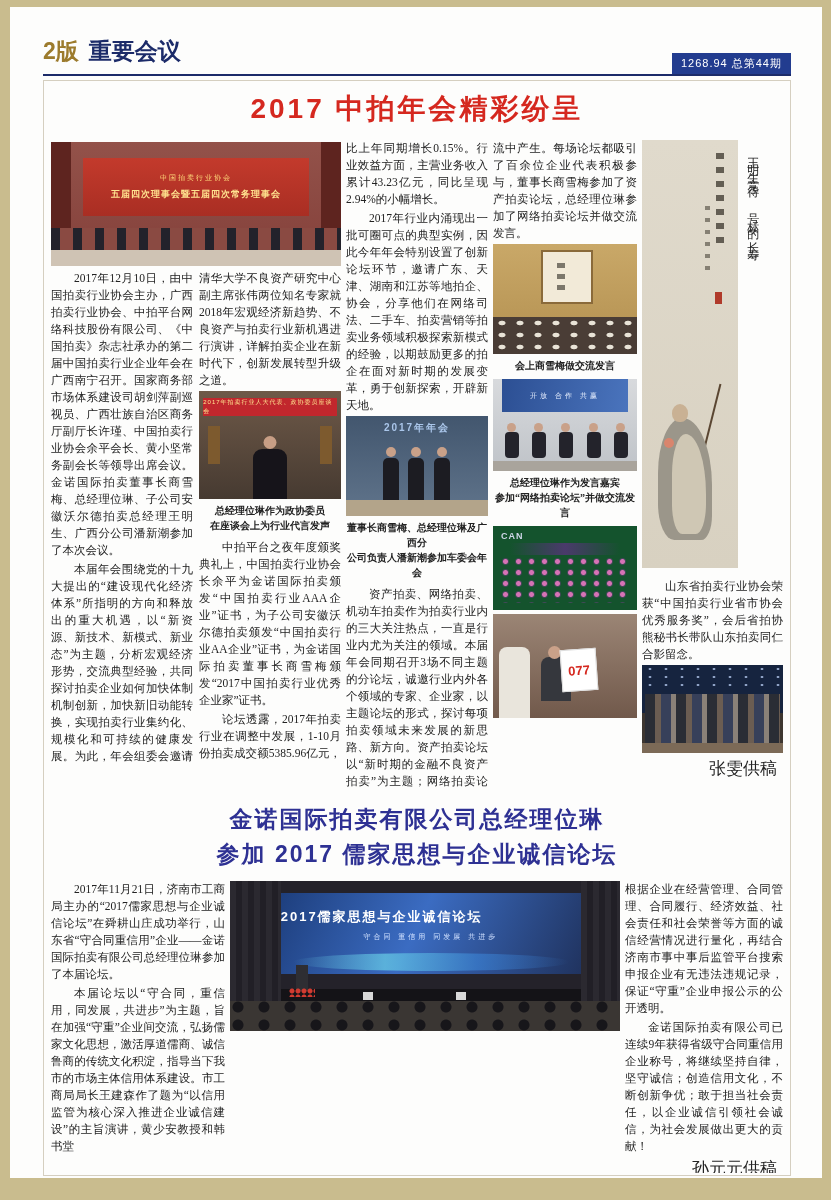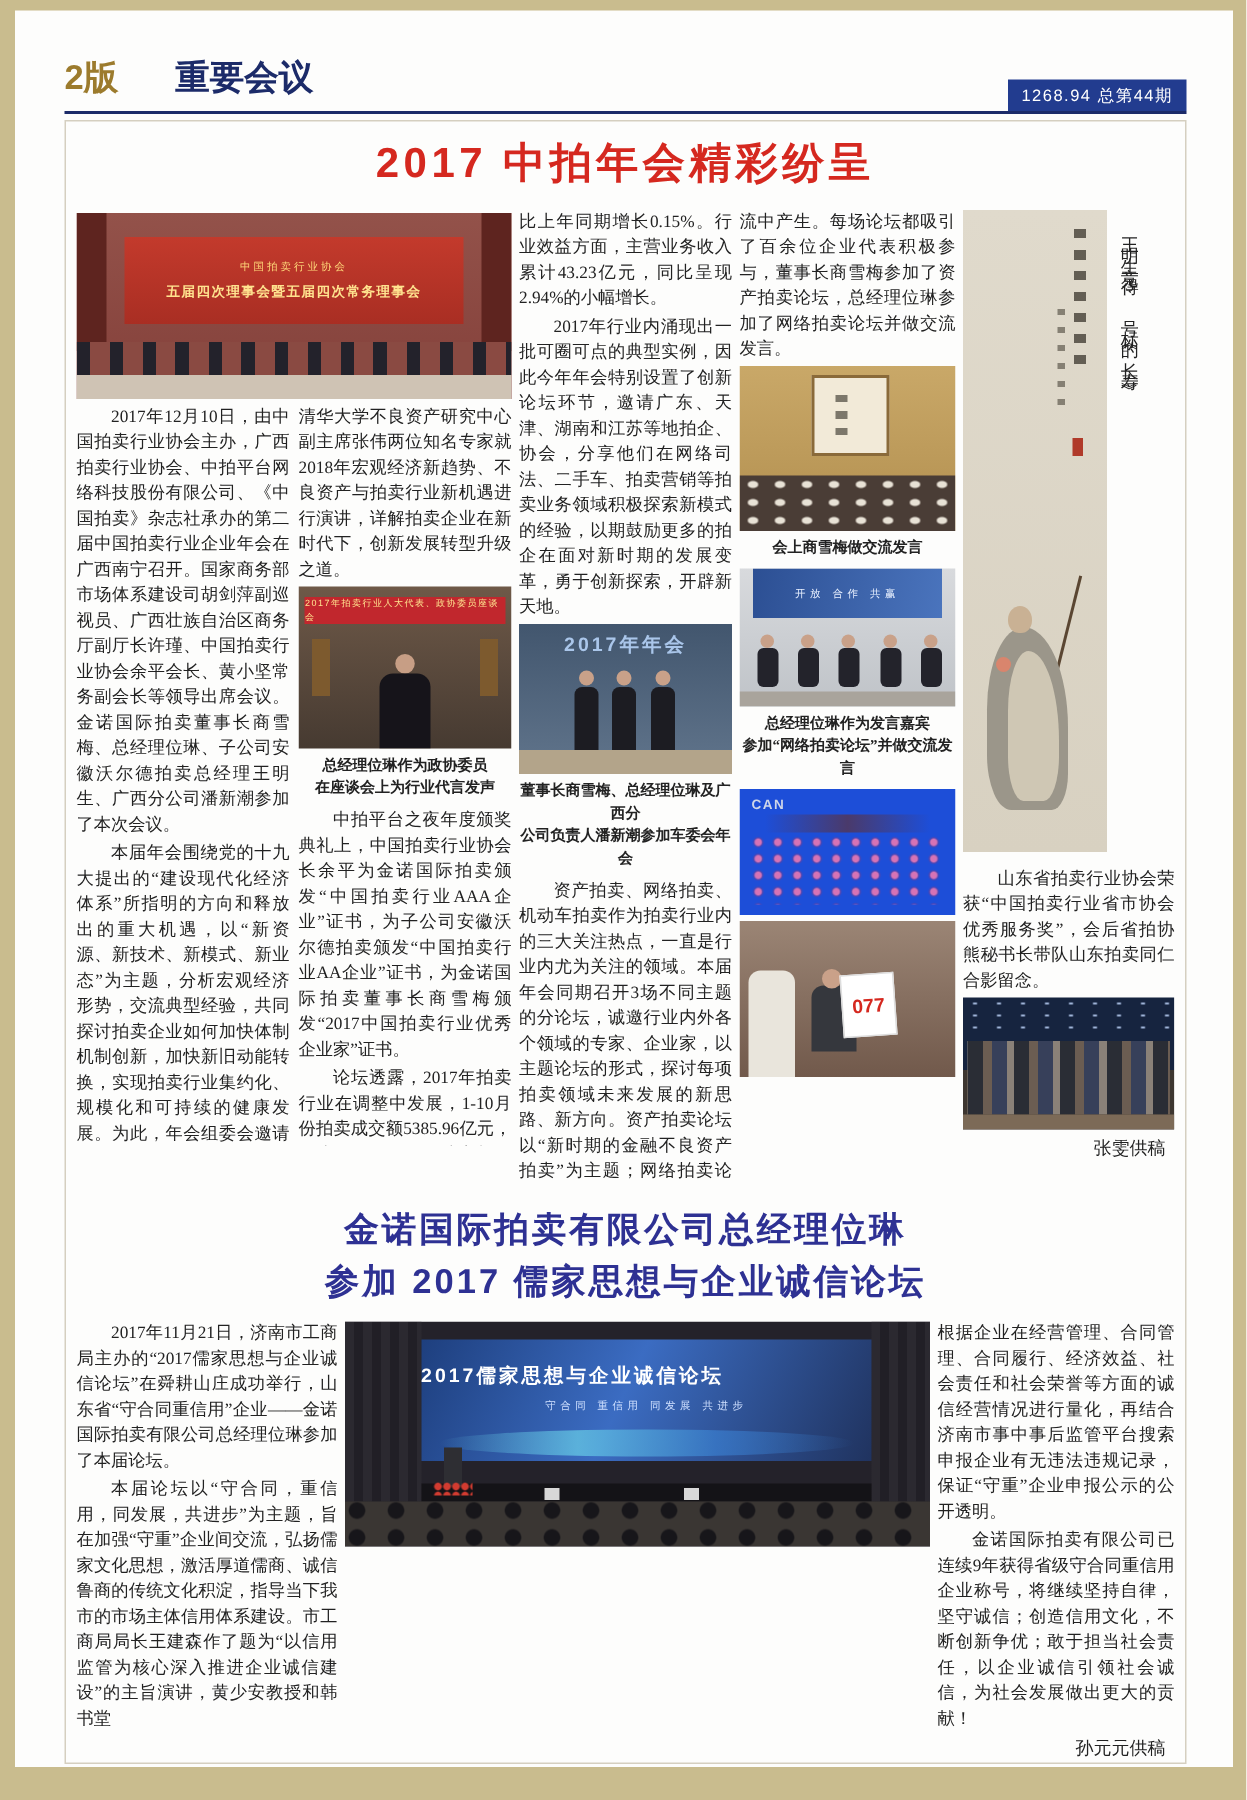--- a/index.html
+++ b/index.html
@@ -4,41 +4,41 @@
 <style>
   html,body{margin:0;padding:0;}
   body{width:831px;height:1200px;background:#ffffff;position:relative;
        font-family:"Liberation Serif","DejaVu Serif",serif;color:#222;overflow:hidden;}
   .page{position:absolute;inset:0;background:#fdfdfc;}
   .frame{position:absolute;inset:0;border-style:solid;border-color:#c9bc8e;
          border-width:7px 9px 22px 10px;pointer-events:none;z-index:50;}
   
   .header{position:absolute;top:36px;left:43px;height:34px;}
   .edition{font-family:"Liberation Sans",sans-serif;font-size:23px;font-weight:bold;color:#9c7b2d;}
-  .section{font-family:"Liberation Sans",sans-serif;font-size:23px;font-weight:bold;color:#1c2b69;margin-left:34px;}
+  .section{font-family:"Liberation Sans",sans-serif;font-size:23px;font-weight:bold;color:#1c2b69;margin-left:6px;}
   .header-rule{position:absolute;top:74px;left:43px;width:748px;height:2px;background:#1c2b69;}
   .issue-badge{position:absolute;top:53px;right:40px;background:#223c8f;color:#fff;
                font-family:"Liberation Sans",sans-serif;font-size:11px;padding:3px 9px;letter-spacing:1px;}
   
   .content{position:absolute;top:80px;left:43px;width:748px;height:1096px;border:1px solid #d5cfc0;
            box-sizing:border-box;padding:1px 7px;overflow:hidden;}
   .a1-head{font-family:"Liberation Sans",sans-serif;font-size:28px;font-weight:bold;color:#d5281f;
            text-align:center;letter-spacing:3px;margin:8px 0 12px;}
   .a1-cols{display:flex;gap:5px;height:648px;overflow:hidden;}
   .col{overflow:hidden;}
   .left290{width:290px;flex:none;}
   .left-sub{display:flex;gap:6px;height:494px;overflow:hidden;}
   .halfcol{width:142px;flex:none;overflow:hidden;}
   .c142{width:142px;flex:none;}
   .c144{width:144px;flex:none;}
   .c5{flex:1;}
   p.body{margin:0 0 2px;text-align:justify;font-size:11.5px;line-height:1.48;}
   .ind{text-indent:2em;}
   .cap{font-size:10px;font-weight:bold;text-align:center;line-height:1.5;margin:3px 0 6px;}
-  .byline{text-align:right;font-size:12px;padding-right:6px;}
+  .byline{text-align:right;font-size:17px;padding-right:6px;}
   
   .ph{position:relative;overflow:hidden;margin:2px 0 4px;}
   .ph-main{height:124px;background:linear-gradient(#93524a,#84403a);}
   .curt{position:absolute;top:0;bottom:26%;width:7%;background:#5e241f;}
   .curt.l{left:0}.curt.r{right:0}
   .ph-main-banner{position:absolute;left:11%;right:11%;top:13%;height:47%;
      background:linear-gradient(#c33a2c,#a92e23);display:flex;flex-direction:column;
      align-items:center;justify-content:center;gap:5px;}
   .bl1{color:#ffd97a;font-size:7px;letter-spacing:2px;font-family:"Liberation Sans",sans-serif;}
   .bl2{color:#ffe38f;font-size:9px;font-weight:bold;letter-spacing:1px;font-family:"Liberation Sans",sans-serif;}
@@ -49,39 +49,39 @@
   .sem-banner{position:absolute;top:6%;left:3%;right:3%;height:17%;background:#c1272d;color:#ffe38f;
      font-size:6px;display:flex;align-items:center;justify-content:center;letter-spacing:1px;
      font-family:"Liberation Sans",sans-serif;}
   .sem-frame{position:absolute;top:32%;width:12px;height:38px;background:#7d5a2e;}
   .sem-frame.l{left:6%}.sem-frame.r{right:6%}
   .sem-head{position:absolute;bottom:50px;left:50%;transform:translateX(-50%);width:13px;height:13px;
      border-radius:50%;background:#c79e85;}
   .sem-fig{position:absolute;bottom:0;left:50%;transform:translateX(-50%);width:34px;height:50px;
      background:#16141a;border-radius:9px 9px 0 0;}
   .ph-three{height:100px;background:linear-gradient(#42566e,#61758c);}
-  .three-label{position:absolute;top:5px;width:100%;text-align:center;color:#aac6ea;font-size:13px;
+  .three-label{position:absolute;top:5px;width:100%;text-align:center;color:#aac6ea;font-size:10px;
      font-weight:bold;letter-spacing:2px;font-family:"Liberation Sans",sans-serif;}
   .fig{position:absolute;bottom:16%;width:16px;height:42px;background:#1c1c22;border-radius:5px 5px 0 0;}
   .fig .hd{position:absolute;top:-11px;left:3px;width:10px;height:10px;border-radius:50%;background:#c9a189;}
   .floor3{position:absolute;bottom:0;height:16%;width:100%;background:#b3a48a;}
   .ph-callig{height:110px;background:linear-gradient(#c9a868,#b28f4f);}
   .scroll{position:absolute;top:5%;left:33%;width:34%;height:46%;background:#f2ead8;border:2px solid #8a6a3a;}
   .scroll-mark{position:absolute;top:8px;left:30%;width:8px;height:60%;
      background:repeating-linear-gradient(0deg,#4a463c 0 5px,transparent 5px 11px);opacity:.7;}
   .audience{position:absolute;bottom:0;height:34%;width:100%;background:#4a3d36;
      background-image:radial-gradient(#e8e2d6 3px,transparent 4px);background-size:18px 12px;}
   .ph-forum{height:92px;background:linear-gradient(#d8dadd,#bfc3c8);}
   .forum-screen{position:absolute;top:0;left:6%;right:6%;height:36%;color:#e8f0ff;
      background:linear-gradient(100deg,#2c4f93,#4a74bd);font-size:7px;display:flex;align-items:center;
      justify-content:center;letter-spacing:3px;font-family:"Liberation Sans",sans-serif;}
   .seat{position:absolute;bottom:14%;width:14px;height:26px;background:#23232b;border-radius:4px;}
   .seat .hd{position:absolute;top:-9px;left:2px;width:9px;height:9px;border-radius:50%;background:#c9a189;}
   .forum-floor{position:absolute;bottom:0;height:11%;width:100%;background:#a9a49c;}
-  .ph-trophy{height:84px;background:#1d4ed8;}
+  .ph-trophy{height:84px;background:#14532d;}
   .can-logo{position:absolute;top:5px;left:8px;color:#cfd6e8;font-size:9px;font-weight:bold;
      letter-spacing:1px;font-family:"Liberation Sans",sans-serif;}
   .trophy-glow{position:absolute;top:20%;left:12%;right:12%;height:14%;
      background:linear-gradient(90deg,transparent,#4a3a6b,transparent);}
   .trophy-field{position:absolute;bottom:8%;left:4%;right:4%;height:56%;
      background-image:radial-gradient(circle,#d673b5 2px,rgba(120,60,140,.45) 3px,transparent 4px);
      background-size:13px 11px;}
   .ph-paddle{height:104px;background:linear-gradient(#9b8575,#71594b);}
   .chair{position:absolute;left:4%;bottom:0;width:22%;height:68%;background:#e9e5dc;border-radius:8px 8px 0 0;}
   .man{position:absolute;left:33%;bottom:16%;width:30px;height:44px;background:#35373d;border-radius:8px 8px 0 0;}

